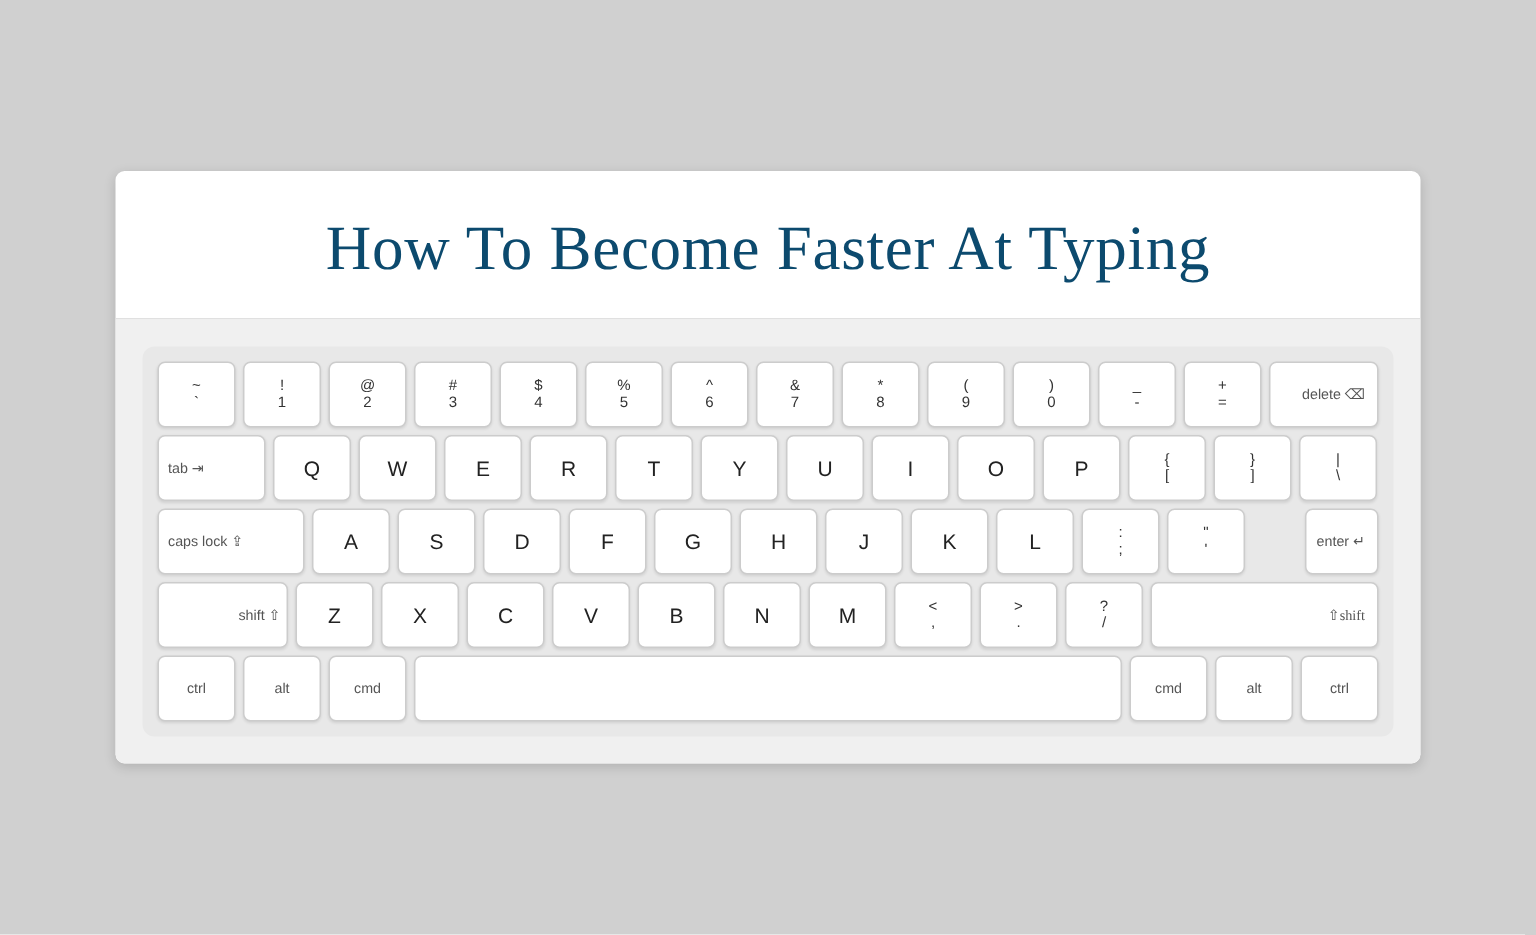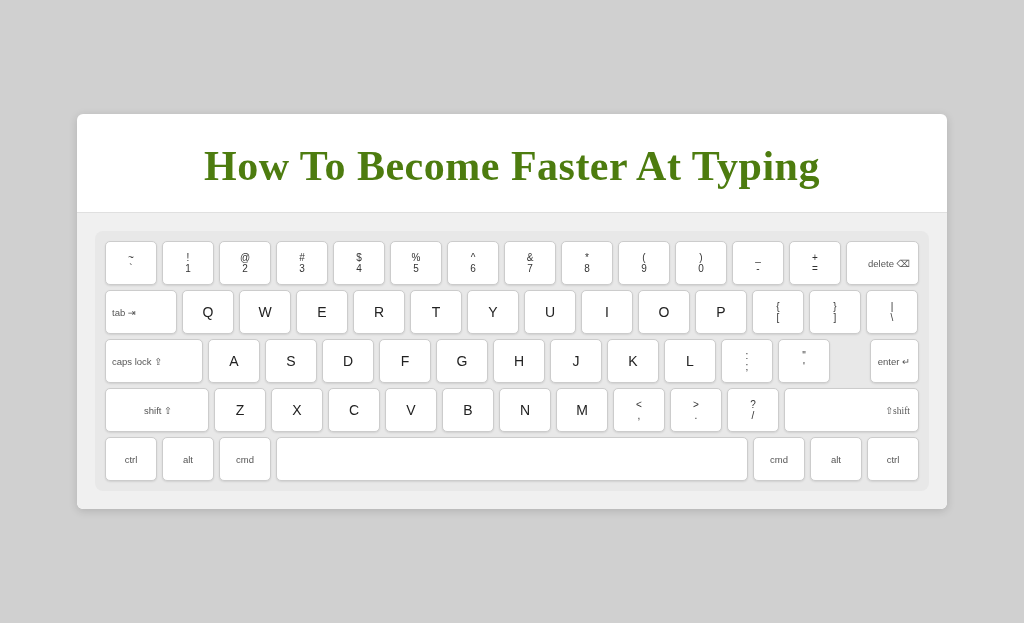--- a/index.html
+++ b/index.html
@@ -24,22 +24,22 @@
 
     .title-section {
       padding: 28px 20px 22px;
       text-align: center;
       border-bottom: 1px solid #e0e0e0;
     }
 
     .title-text {
       font-family: 'Georgia', 'Times New Roman', serif;
       font-size: 42px;
-      font-weight: bold;
-      color: #4d7c0f;
+      font-weight: normal;
+      color: #0c4a6e;
       letter-spacing: 0.5px;
     }
 
     .keyboard-section {
       background: #f0f0f0;
       padding: 18px 18px 18px 18px;
       border-radius: 0 0 6px 6px;
     }
 
     .keyboard {
@@ -292,21 +292,21 @@
             <div class="dual-char">
               <span class="top-char">"</span>
               <span class="bot-char">'</span>
             </div>
           </div>
           <div class="key" style="flex: 1 1 0%; align-items: flex-end; padding-right: 8px; margin-left: 35px;">
             <span class="label">enter ↵</span>
           </div>
         </div>
         <div class="key-row">
-          <div class="key" style="width: 104px; align-items: center; padding-left: 6px;">
+          <div class="key" style="width: 87px; align-items: flex-end; padding-left: 6px;">
             <span class="label">shift ⇧</span>
           </div>
           <div class="key" style="width: 52px;">
             <span class="letter">Z</span>
           </div>
           <div class="key" style="width: 52px;">
             <span class="letter">X</span>
           </div>
           <div class="key" style="width: 52px;">
             <span class="letter">C</span>

